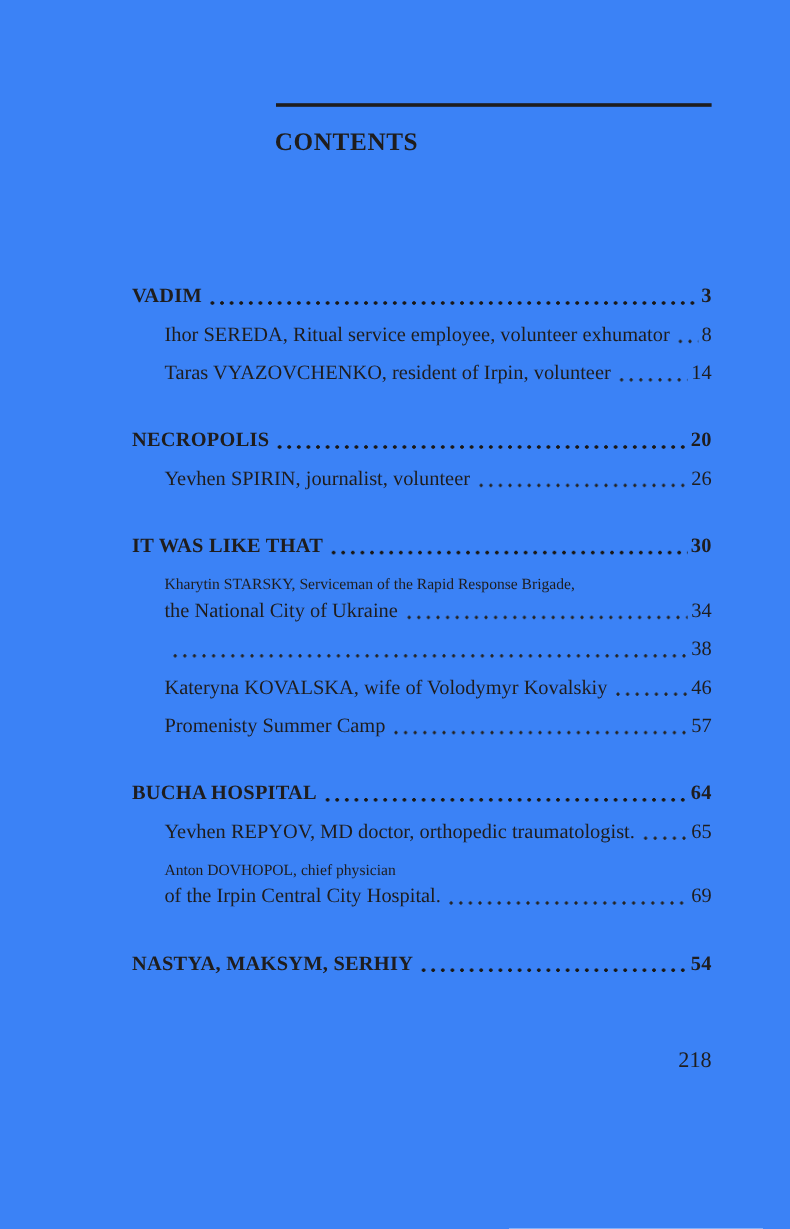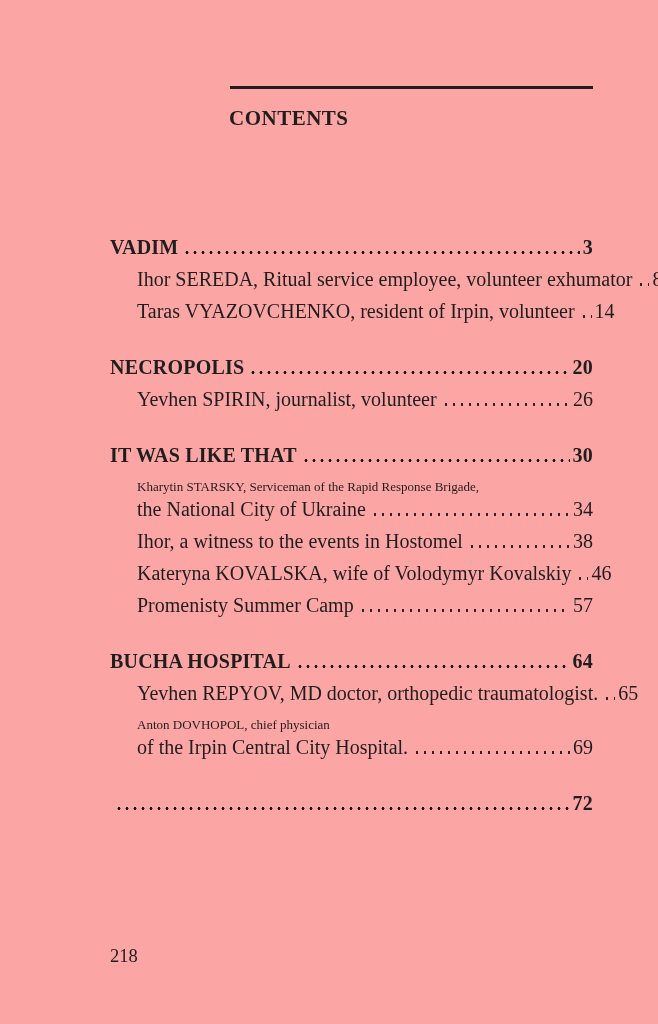--- a/index.html
+++ b/index.html
@@ -4,21 +4,21 @@
 <style>
   html, body {
     margin: 0;
     padding: 0;
     background: #ffffff;
   }
   .page {
     position: relative;
     width: 658px;
     height: 1024px;
-    background: #fca5a5;
+    background: #3b82f6;
     font-family: "Liberation Serif", "DejaVu Serif", serif;
     color: #1f1d1d;
     overflow: hidden;
   }
   .header-rule {
     position: absolute;
     left: 230px;
     top: 86px;
     width: 363px;
     height: 2.5px;
@@ -35,21 +35,21 @@
   }
   .toc {
     position: absolute;
     left: 110px;
     top: 236px;
     width: 483px; 
   }
   .toc-row {
     display: flex;
     align-items: baseline;
-    font-size: 20px;
+    font-size: 17px;
     line-height: 22px;
     margin-top: 10px;
   }
   .toc-row:first-child { margin-top: 0; }
   .group-gap { margin-top: 34px; }
   .section-row { font-weight: bold; letter-spacing: 0.2px; }
   .item-row { padding-left: 27px; }
   .item-block { margin-top: 10px; }
   .item-block .first-line {
     font-size: 13px;
@@ -69,22 +69,22 @@
     background-position: left 0 bottom 4px;
   }
   .section-row .leader {
     background-image: radial-gradient(circle, #1a1816 1.3px, rgba(0,0,0,0) 1.7px);
   }
   .page-num { white-space: nowrap; }
   .footer-page-number {
     position: absolute;
     left: 110px;
     width: 483px;
-    top: 944px;
-    text-align: left;
+    top: 872px;
+    text-align: right;
     font-size: 18.5px;
     line-height: 24px;
   }
 </style>
 </head>
 <body>
 
 <div class="page">
 
   <div class="header-rule"></div>
@@ -132,21 +132,20 @@
     <div class="item-block">
       <div class="first-line">Kharytin STARSKY, Serviceman of the Rapid Response Brigade,</div>
       <div class="toc-row item-row">
         <span class="label">the National City of Ukraine</span>
         <span class="leader"></span>
         <span class="page-num">34</span>
       </div>
     </div>
 
     <div class="toc-row item-row">
-      <span class="label">Ihor, a witness to the events in Hostomel</span>
       <span class="leader"></span>
       <span class="page-num">38</span>
     </div>
 
     <div class="toc-row item-row">
       <span class="label">Kateryna KOVALSKA, wife of Volodymyr Kovalskiy</span>
       <span class="leader"></span>
       <span class="page-num">46</span>
     </div>
 
@@ -172,22 +171,23 @@
     <div class="item-block">
       <div class="first-line">Anton DOVHOPOL, chief physician</div>
       <div class="toc-row item-row">
         <span class="label">of the Irpin Central City Hospital.</span>
         <span class="leader"></span>
         <span class="page-num">69</span>
       </div>
     </div>
 
     <div class="toc-row section-row group-gap">
+      <span class="label">NASTYA, MAKSYM, SERHIY</span>
       <span class="leader"></span>
-      <span class="page-num">72</span>
+      <span class="page-num">54</span>
     </div>
 
 
   </div>
 
   <div class="footer-page-number">218</div>
 
 </div>
 
 </body></html>

